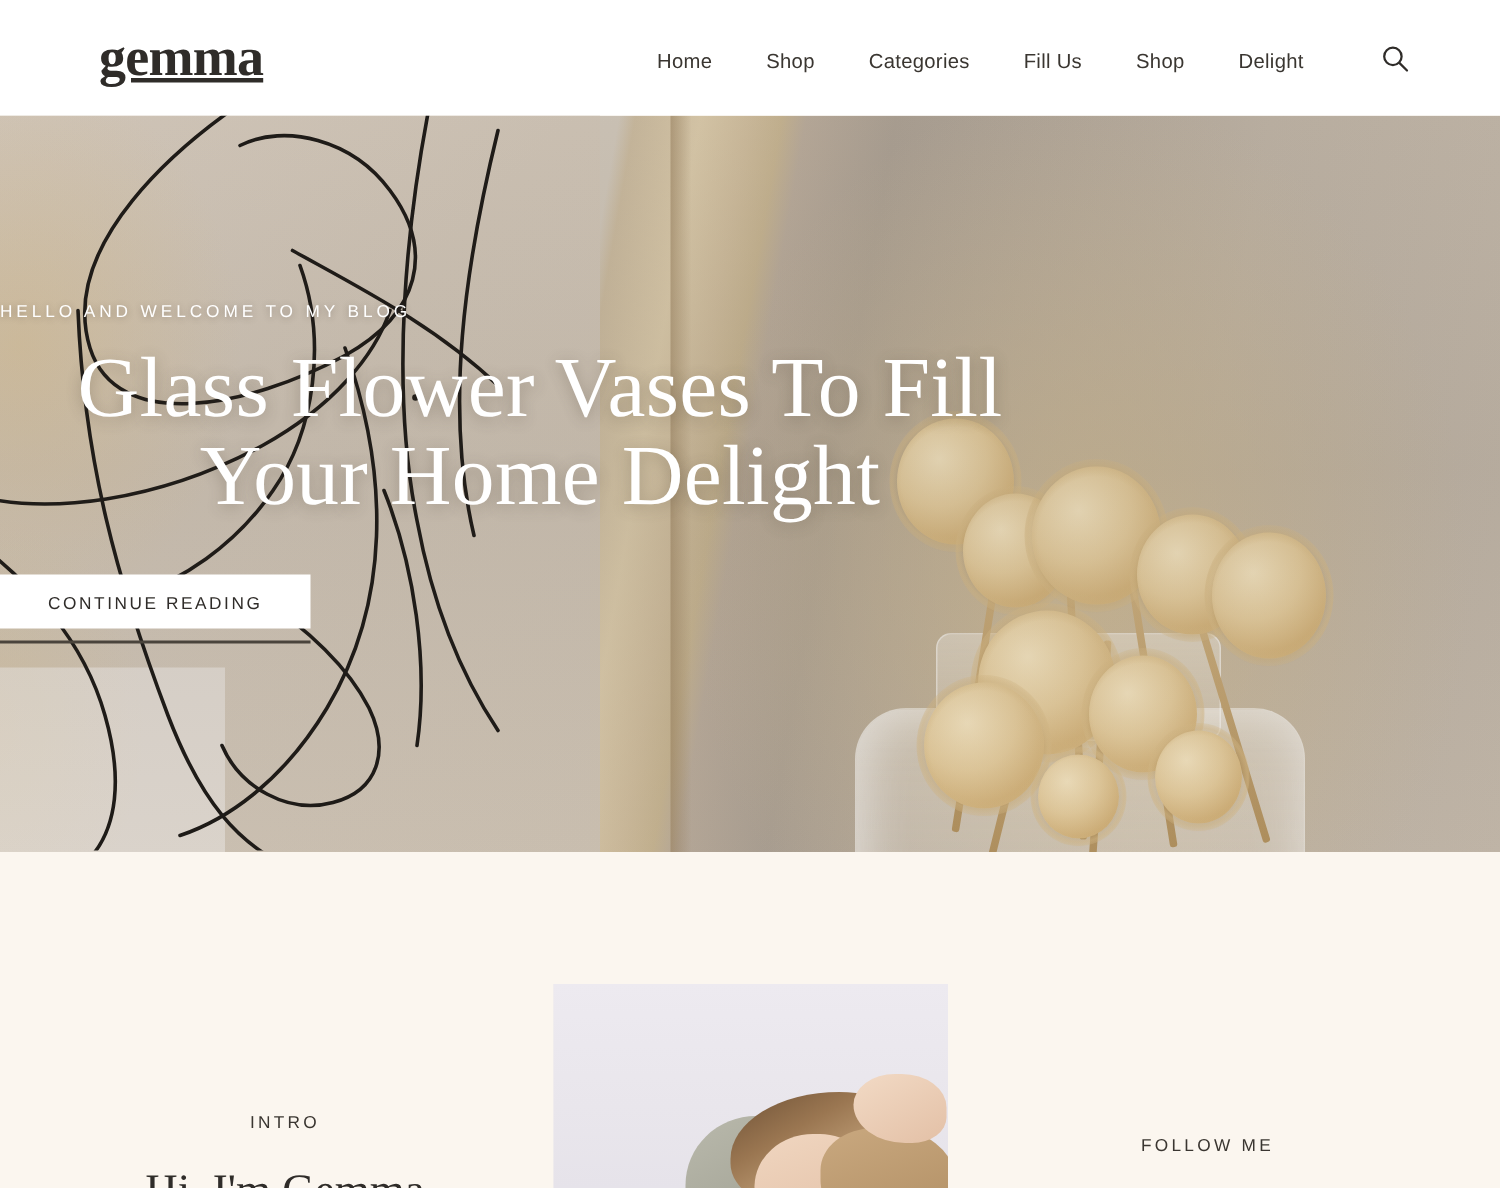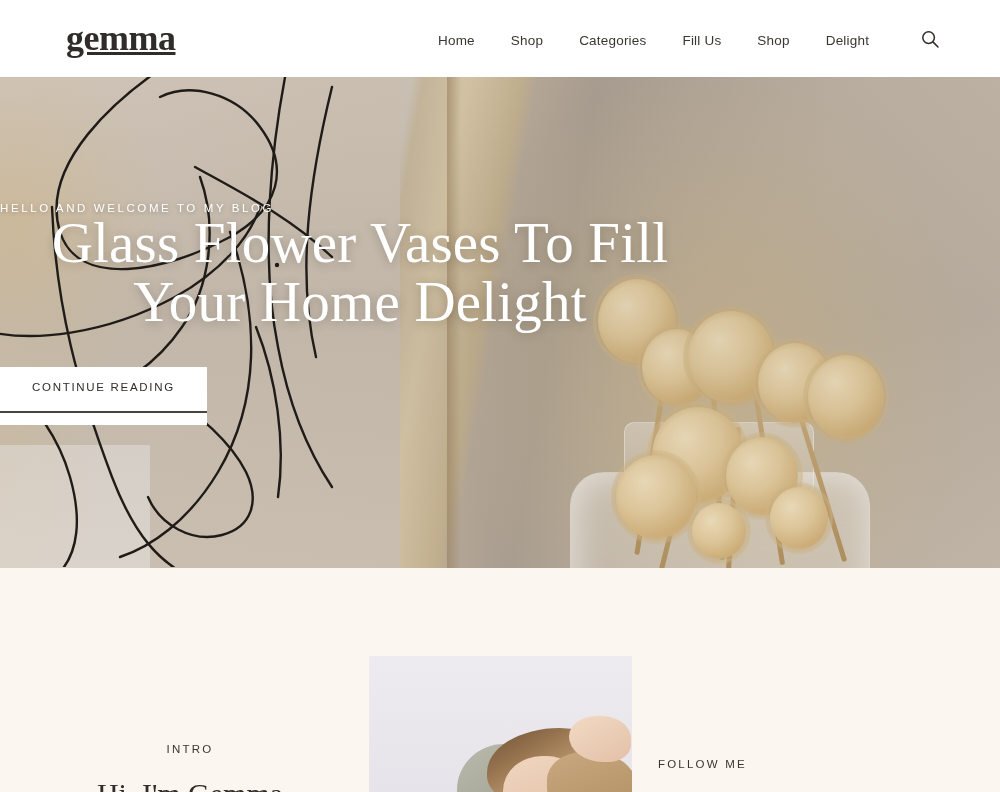--- a/index.html
+++ b/index.html
@@ -168,38 +168,38 @@
     text-align:center;
   }
   .hero-eyebrow{
     margin-top:125px;
     font-size:11.5px;
     letter-spacing:2.6px;
     color:#ffffff;
     text-shadow:0 1px 4px rgba(60,50,40,0.35);
   }
   .hero-title{
-    margin-top:0;
+    margin-top:16px;
     font-family:"Liberation Serif", serif;
     font-size:57px;
     line-height:1.03;
     font-weight:400;
     color:#ffffff;
     letter-spacing:0.2px;
     text-shadow:0 2px 10px rgba(70,58,45,0.30);
     max-width:720px;
   }
   .hero-cta-wrap{
     margin-top:36px;
     position:relative;
   }
   .hero-cta{
     display:block;
     width:207px;
-    height:58px;
+    height:36px;
     line-height:41px;
     background:#ffffff;
     color:#2f2c29;
     font-size:11.5px;
     letter-spacing:1.7px;
     text-align:center;
     text-decoration:none;
     cursor:pointer;
     border:none;
     font-family:"Liberation Sans", sans-serif;
@@ -274,22 +274,22 @@
     background:linear-gradient(150deg,#b9b9ac,#9e9e90);
   }
   .p-arm{
     position:absolute;
     left:200px; top:60px; width:62px; height:46px;
     border-radius:48% 52% 40% 60%;
     background:linear-gradient(150deg,#f2dac5,#e3c0a6);
   }
   .follow-col{
     position:absolute;
-    left:658px; top:0; width:250px;
-    text-align:left;
+    left:680px; top:0; width:250px;
+    text-align:center;
   }
   .follow-eyebrow{ margin-top:190px; }
 </style>
 </head>
 <body>
 
 <header class="site-header">
   <a class="brand" href="#">gemma</a>
 
   <nav class="main-nav">

